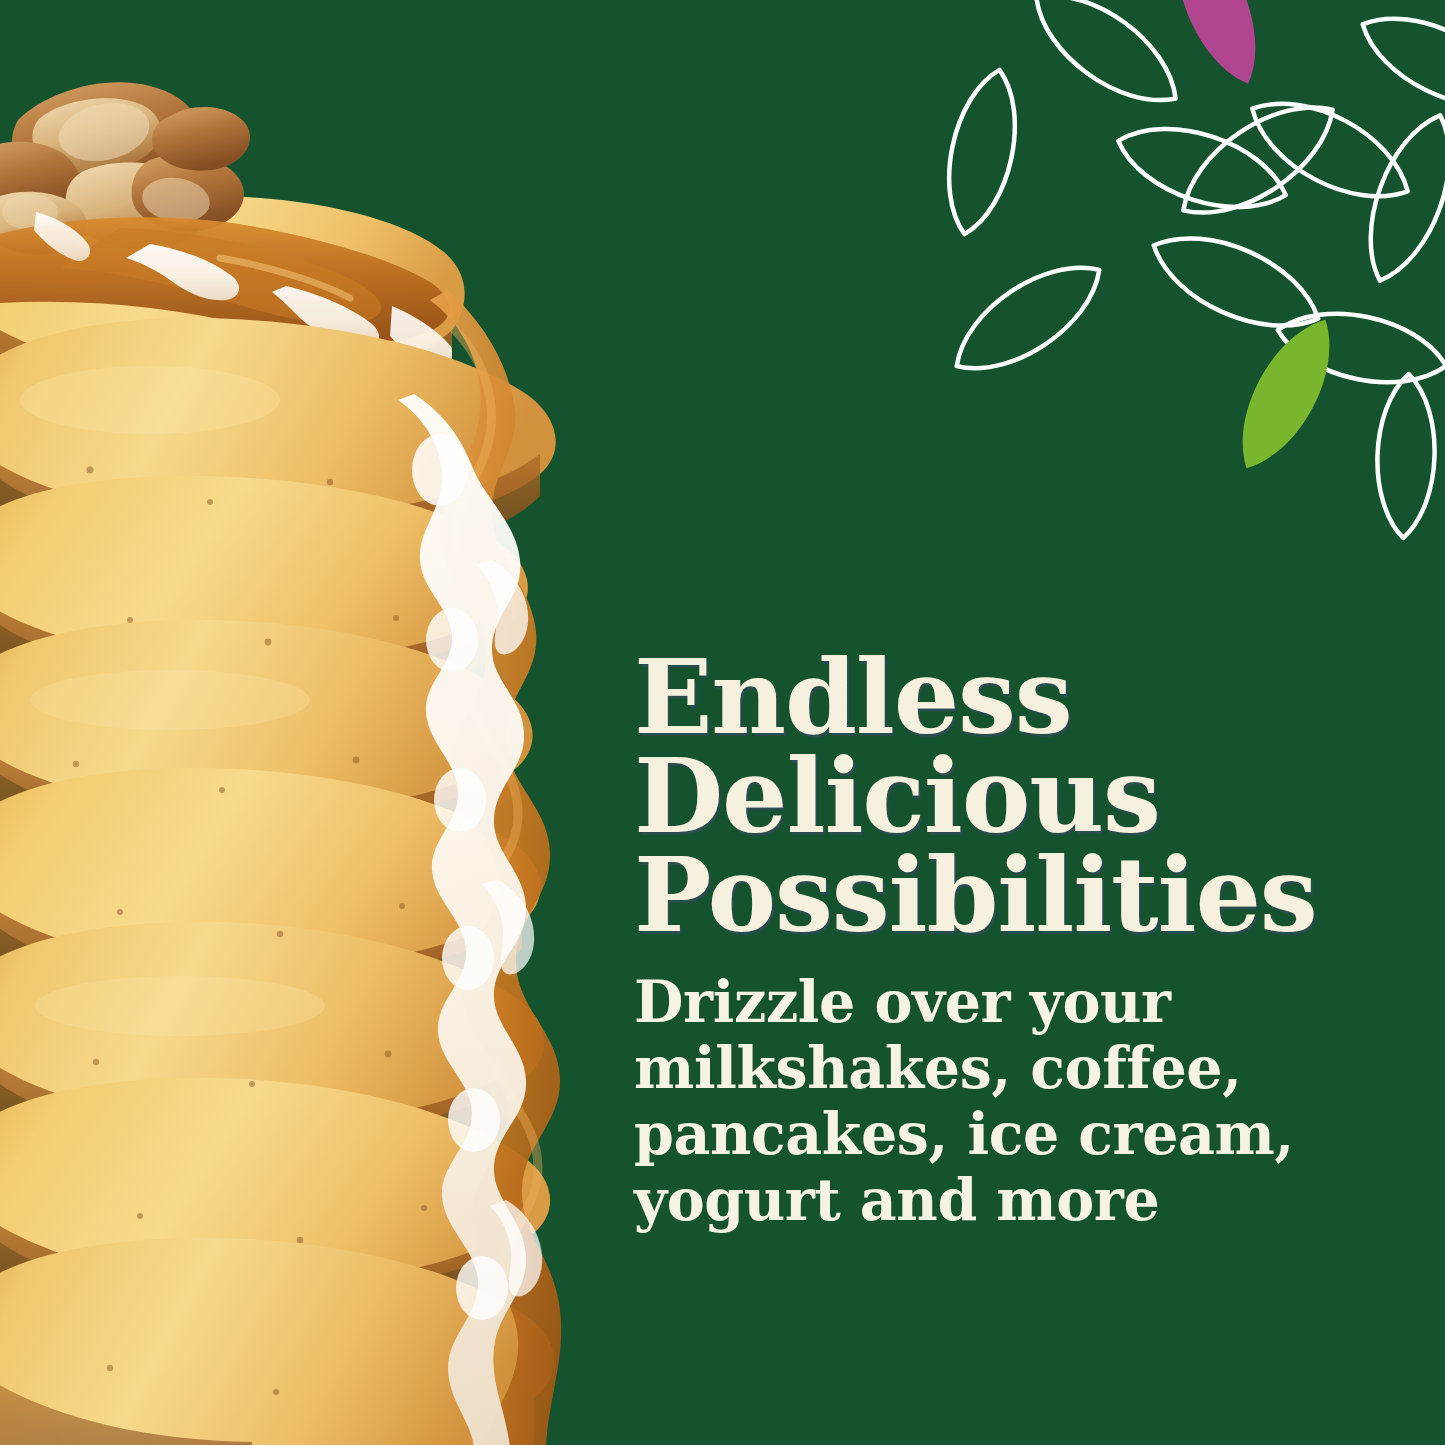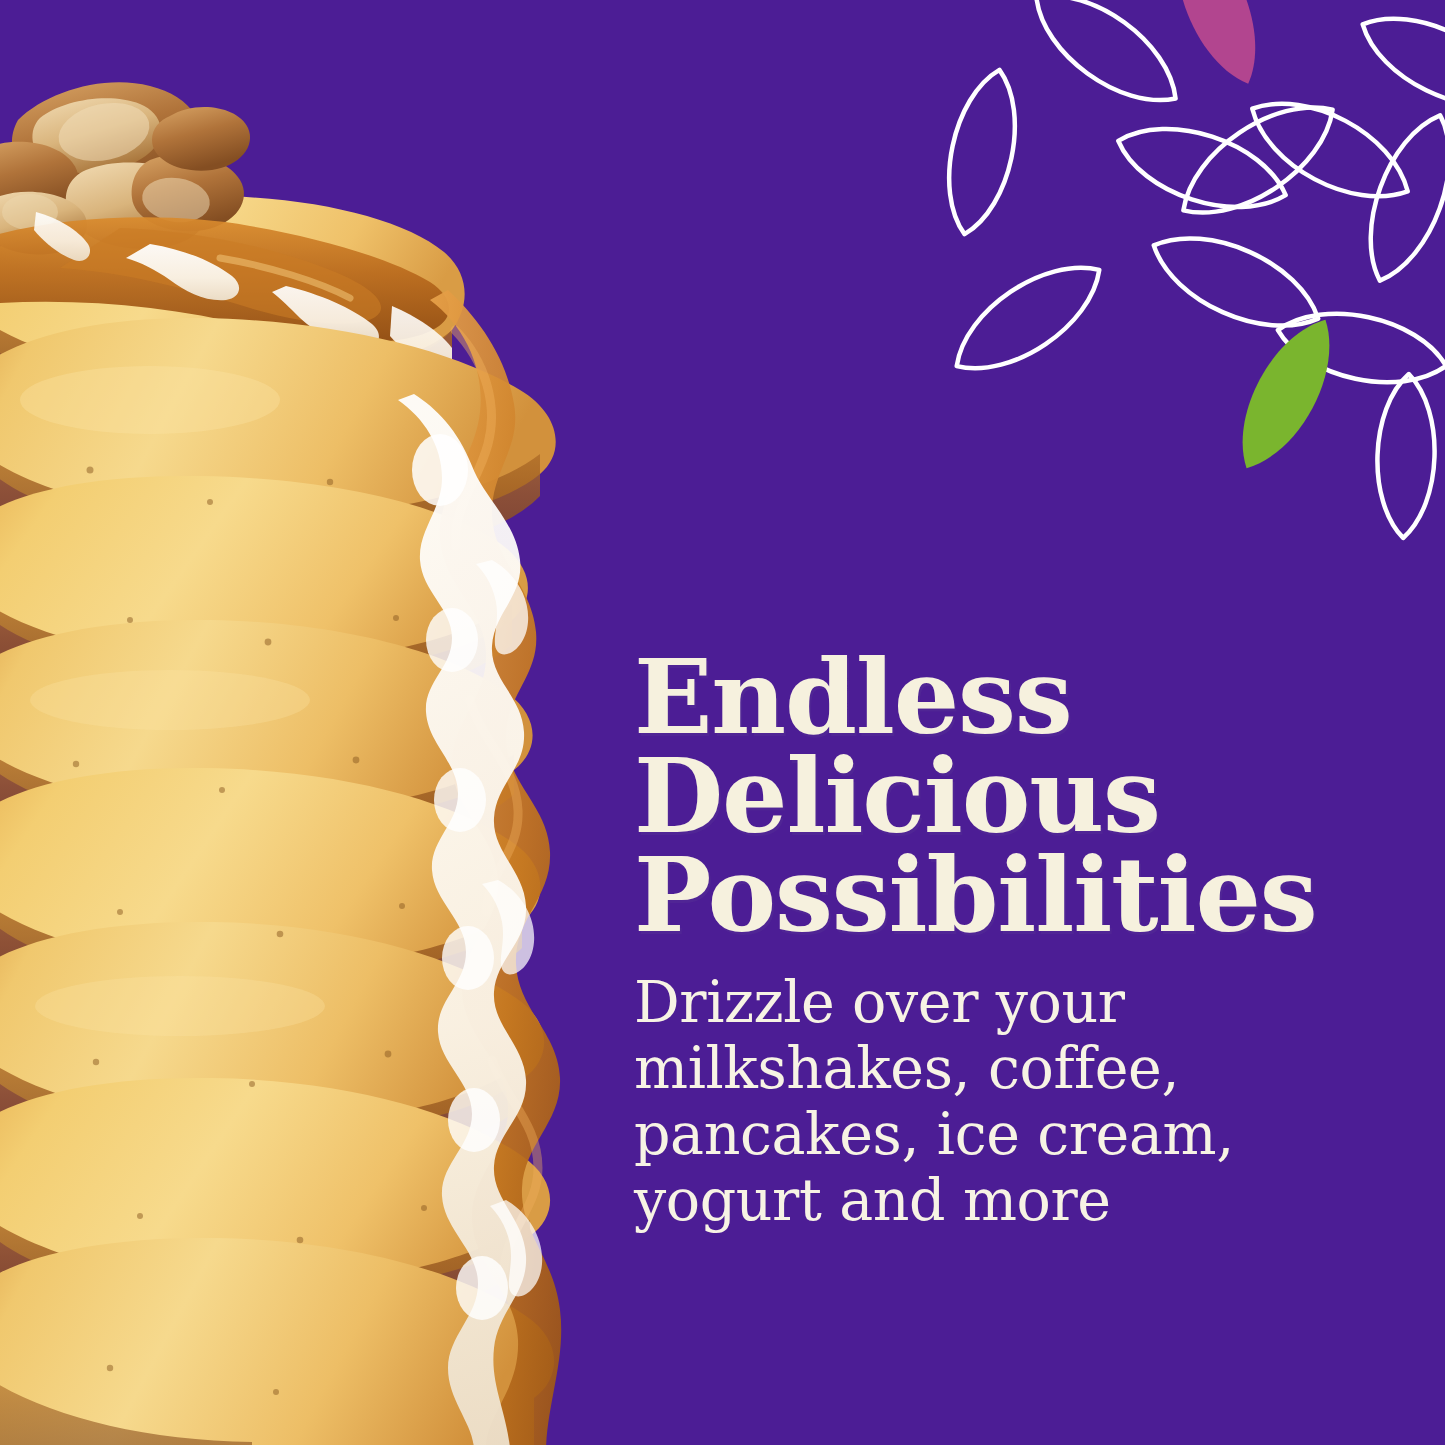--- a/index.html
+++ b/index.html
@@ -50,31 +50,31 @@
     font-size: 103px;
     line-height: 0.96;
     letter-spacing: -1.2px;
     white-space: pre-line;
     text-shadow: 2px 3px 0 rgba(90,55,150,0.30);
   }
   #subcopy {
     margin: 24px 0 0 0;
     color: #F7F3E4;
     font-family: "DejaVu Serif", "Liberation Serif", serif;
-    font-weight: 400;
+    font-weight: 700;
     font-size: 57px;
     line-height: 1.16;
     letter-spacing: -0.4px;
     white-space: pre-line;
   }
 </style>
 </head>
 <body>
 
-<div id="canvas" style="background: #4c1d95;">
+<div id="canvas" style="background: #14532d;">
 
   <div id="pancake-photo">
     <svg width="640" height="1445" viewBox="0 0 640 1445" xmlns="http://www.w3.org/2000/svg" aria-hidden="true">
       <defs>
 
         <linearGradient id="pcTop" x1="0" y1="0" x2="1" y2="0.25">
           <stop offset="0%" stop-color="#E7B051"></stop>
           <stop offset="18%" stop-color="#F3CE72"></stop>
           <stop offset="48%" stop-color="#F7DA8C"></stop>
           <stop offset="78%" stop-color="#EFC169"></stop>

